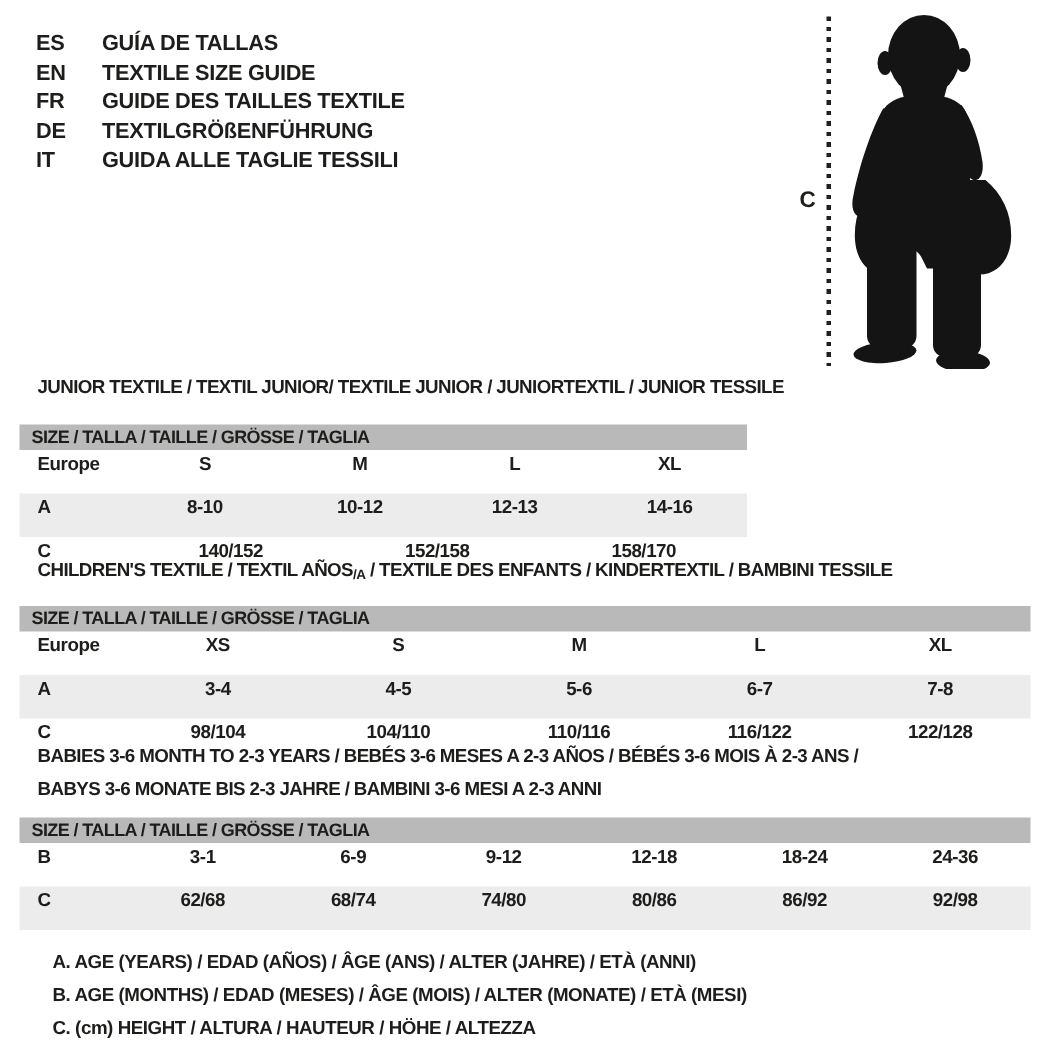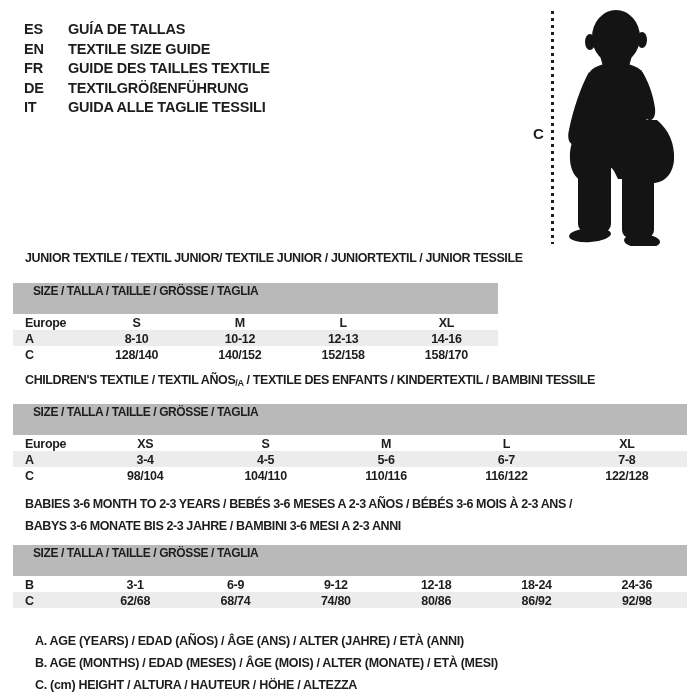--- a/index.html
+++ b/index.html
@@ -18,23 +18,23 @@
     background:repeating-linear-gradient(180deg,#1f1f1f 0 3px,transparent 3px 7px);}
   .height-label{position:absolute;left:533px;top:125px;font-size:15px;font-weight:700;}
   .baby-svg{position:absolute;left:565px;top:6px;width:115px;height:240px;}
   
   .sec-title{position:absolute;left:25px;font-size:12.5px;font-weight:700;
     letter-spacing:-0.4px;white-space:nowrap;}
   .sec-title .subscript{font-size:9px;position:relative;top:2px;}
   .two-line{line-height:22px;}
   
   .size-table{position:absolute;left:13px;}
-  .thead{height:31px;line-height:17px;background:#b9b9b9;padding-left:20px;
+  .thead{height:17px;line-height:17px;background:#b9b9b9;padding-left:8px;
     font-size:12px;font-weight:700;letter-spacing:-0.4px;white-space:nowrap;}
-  .trow{display:flex;height:16px;line-height:19px;}
+  .trow{display:flex;height:29px;line-height:19px;}
   .trow.shaded{background:#ececec;}
   .tlabel{width:72px;box-sizing:border-box;padding-left:12px;font-size:12.5px;
     font-weight:700;letter-spacing:-0.3px;}
   .tcell{flex:1;text-align:center;font-size:12.5px;font-weight:700;letter-spacing:-0.3px;}
   
   .footnotes{position:absolute;left:35px;top:630px;}
   .footnote{height:22px;line-height:22px;font-size:12.5px;font-weight:700;
     letter-spacing:-0.3px;white-space:nowrap;}
 </style>
 </head>
@@ -95,21 +95,20 @@
       </div>
       <div class="trow shaded">
         <span class="tlabel">A</span>
         <span class="tcell">8-10</span>
         <span class="tcell">10-12</span>
         <span class="tcell">12-13</span>
         <span class="tcell">14-16</span>
       </div>
       <div class="trow">
         <span class="tlabel">C</span>
-        <span class="tcell">128/140</span>
         <span class="tcell">140/152</span>
         <span class="tcell">152/158</span>
         <span class="tcell">158/170</span>
       </div>
     </div>
 </div>
 
 <div class="sec-title" style="top:373px"><span>CHILDREN'S TEXTILE / TEXTIL AÑOS</span><span class="subscript">/A</span><span> / TEXTILE DES ENFANTS / KINDERTEXTIL / BAMBINI TESSILE</span></div>
 <div class="size-table" style="top:404px;width:674px">
   <div class="thead">SIZE / TALLA / TAILLE / GRÖSSE / TAGLIA</div>

